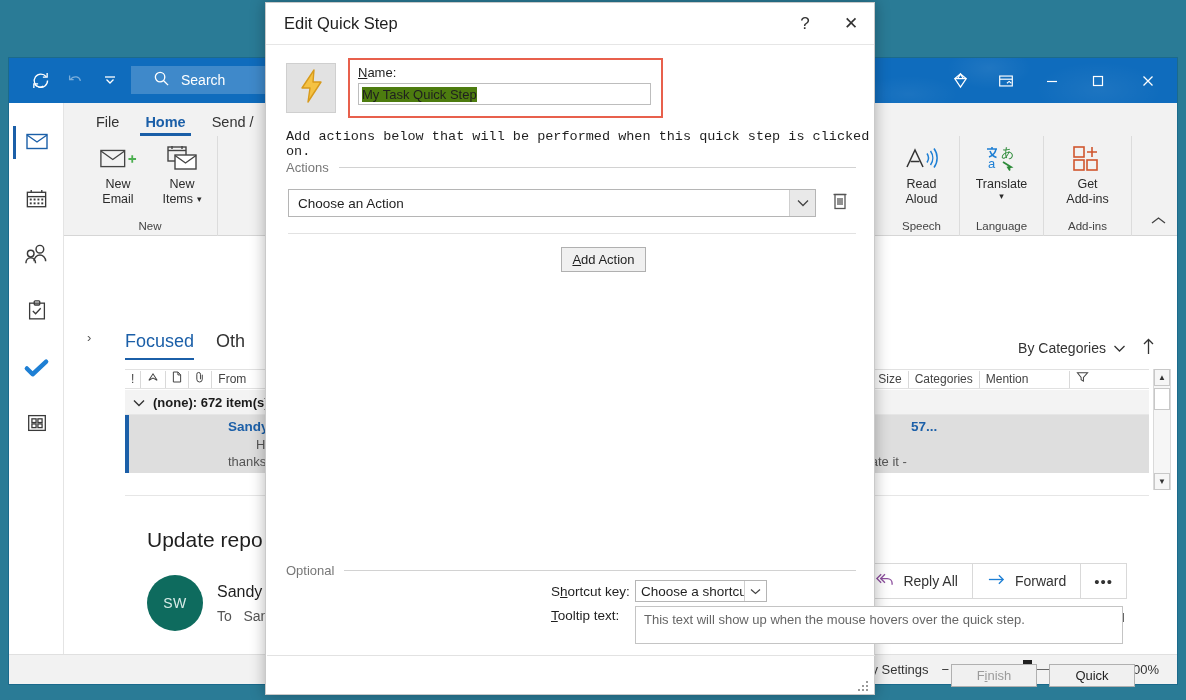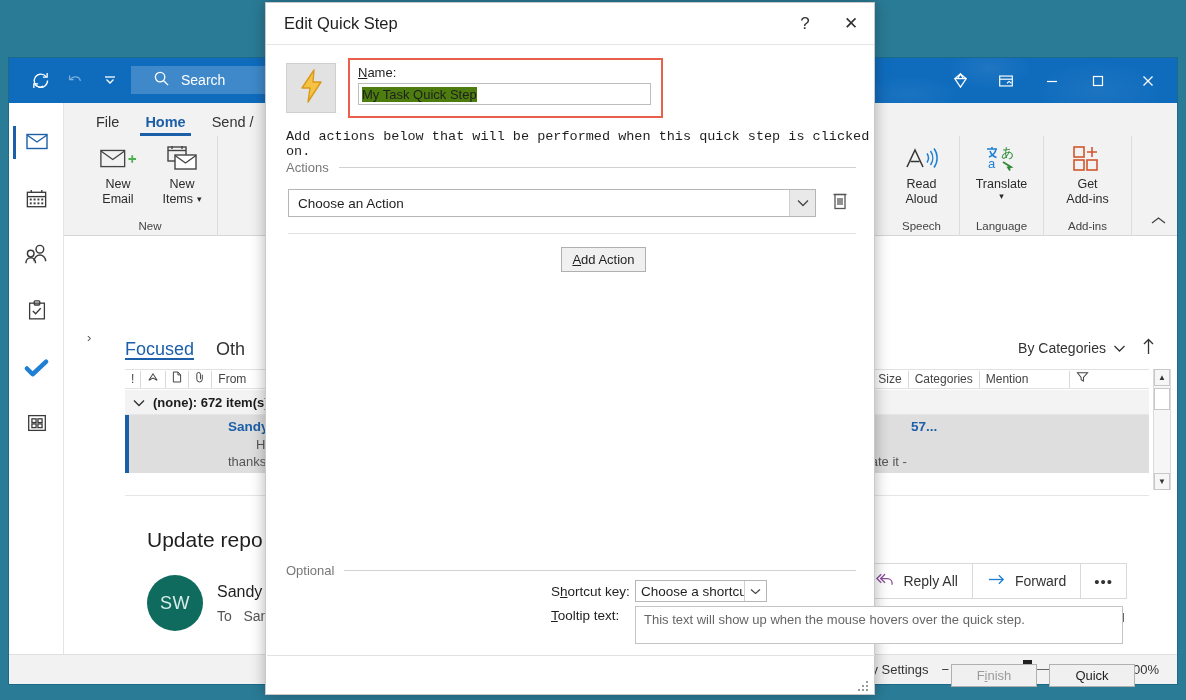--- a/index.html
+++ b/index.html
@@ -98,21 +98,21 @@
   }
 
   
   .collapse-arrow {
     position: absolute; left: 78px; top: 272px; font-size: 13px; color: #555;
   }
   .focus-tabs {
     position: absolute; left: 116px; top: 270px; width: 760px; height: 32px;
     display: flex; align-items: flex-end; gap: 22px;
   }
-  .ftab { font-size: 18px; color: #333; padding-bottom: 0; position: relative; }
+  .ftab { font-size: 18px; color: #333; padding-bottom: 8px; position: relative; }
   .ftab.active { color: #1b5fa8; }
   .ftab.active::after {
     content: ""; position: absolute; left: 0; right: 0; bottom: 0; height: 2px; background: #1b5fa8;
   }
   .sortbar {
     position: absolute; right: 22px; top: 280px;
     display: flex; align-items: center; gap: 16px; font-size: 14px; color: #333;
   }
   .col-head {
     position: absolute; left: 116px; top: 311px; right: 28px; height: 20px;
@@ -151,21 +151,21 @@
     background: #ffffff; border: 1px solid #c8c8c8;
   }
   .list-div { position: absolute; left: 116px; top: 437px; right: 28px; height: 1px; background: #e6e6e6; }
 
   
   .rp-subject {
     position: absolute; left: 138px; top: 470px; font-size: 21px; color: #1f1f1f;
   }
   .avatar {
     position: absolute; left: 138px; top: 517px; width: 56px; height: 56px; border-radius: 50%;
-    background: #0e6b5e; color: #d9ece8; font-size: 18px;
+    background: #0e6b5e; color: #d9ece8; font-size: 14px;
     display: flex; align-items: center; justify-content: center; letter-spacing: .5px;
   }
   .rp-sender { position: absolute; left: 208px; top: 525px; font-size: 16px; color: #1f1f1f; }
   .rp-to { position: absolute; left: 208px; top: 550px; font-size: 14px; color: #555; }
   .rp-actions {
     position: absolute; right: 50px; top: 505px; display: flex; align-items: center;
   }
   .rp-btn {
     height: 36px; border: 1px solid #d9d9d9; background: #fff;
     display: flex; align-items: center; gap: 9px; padding: 0 14px;

